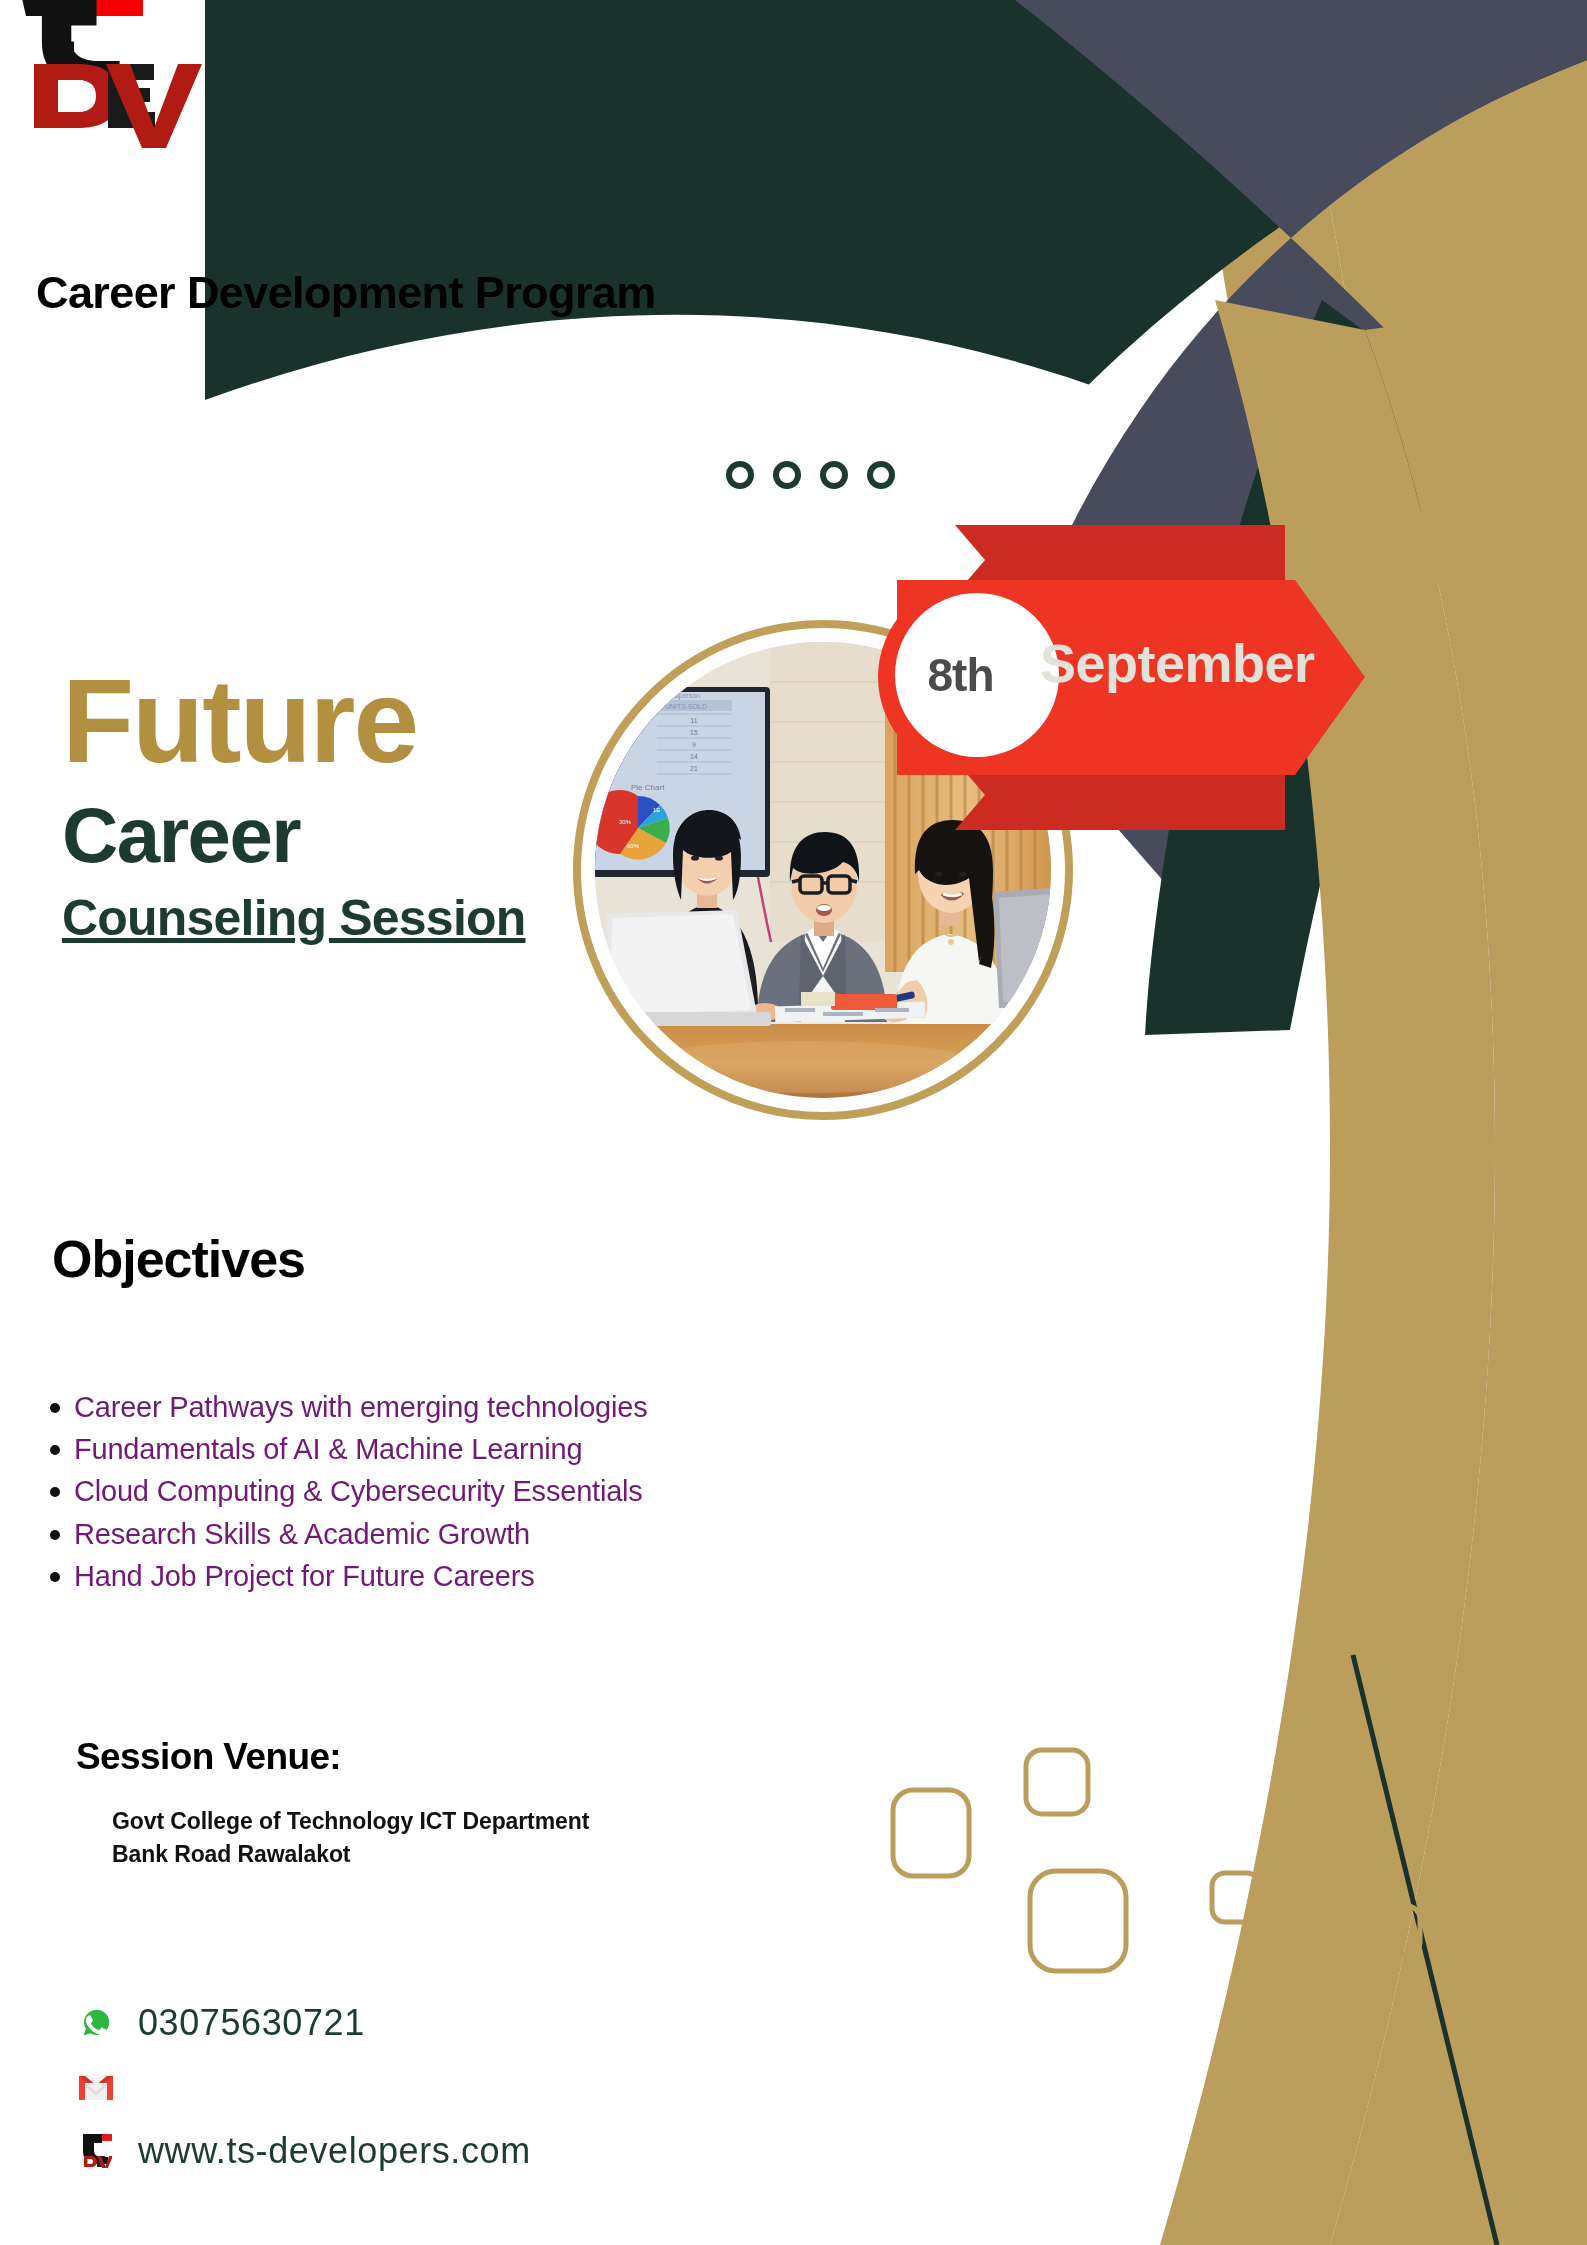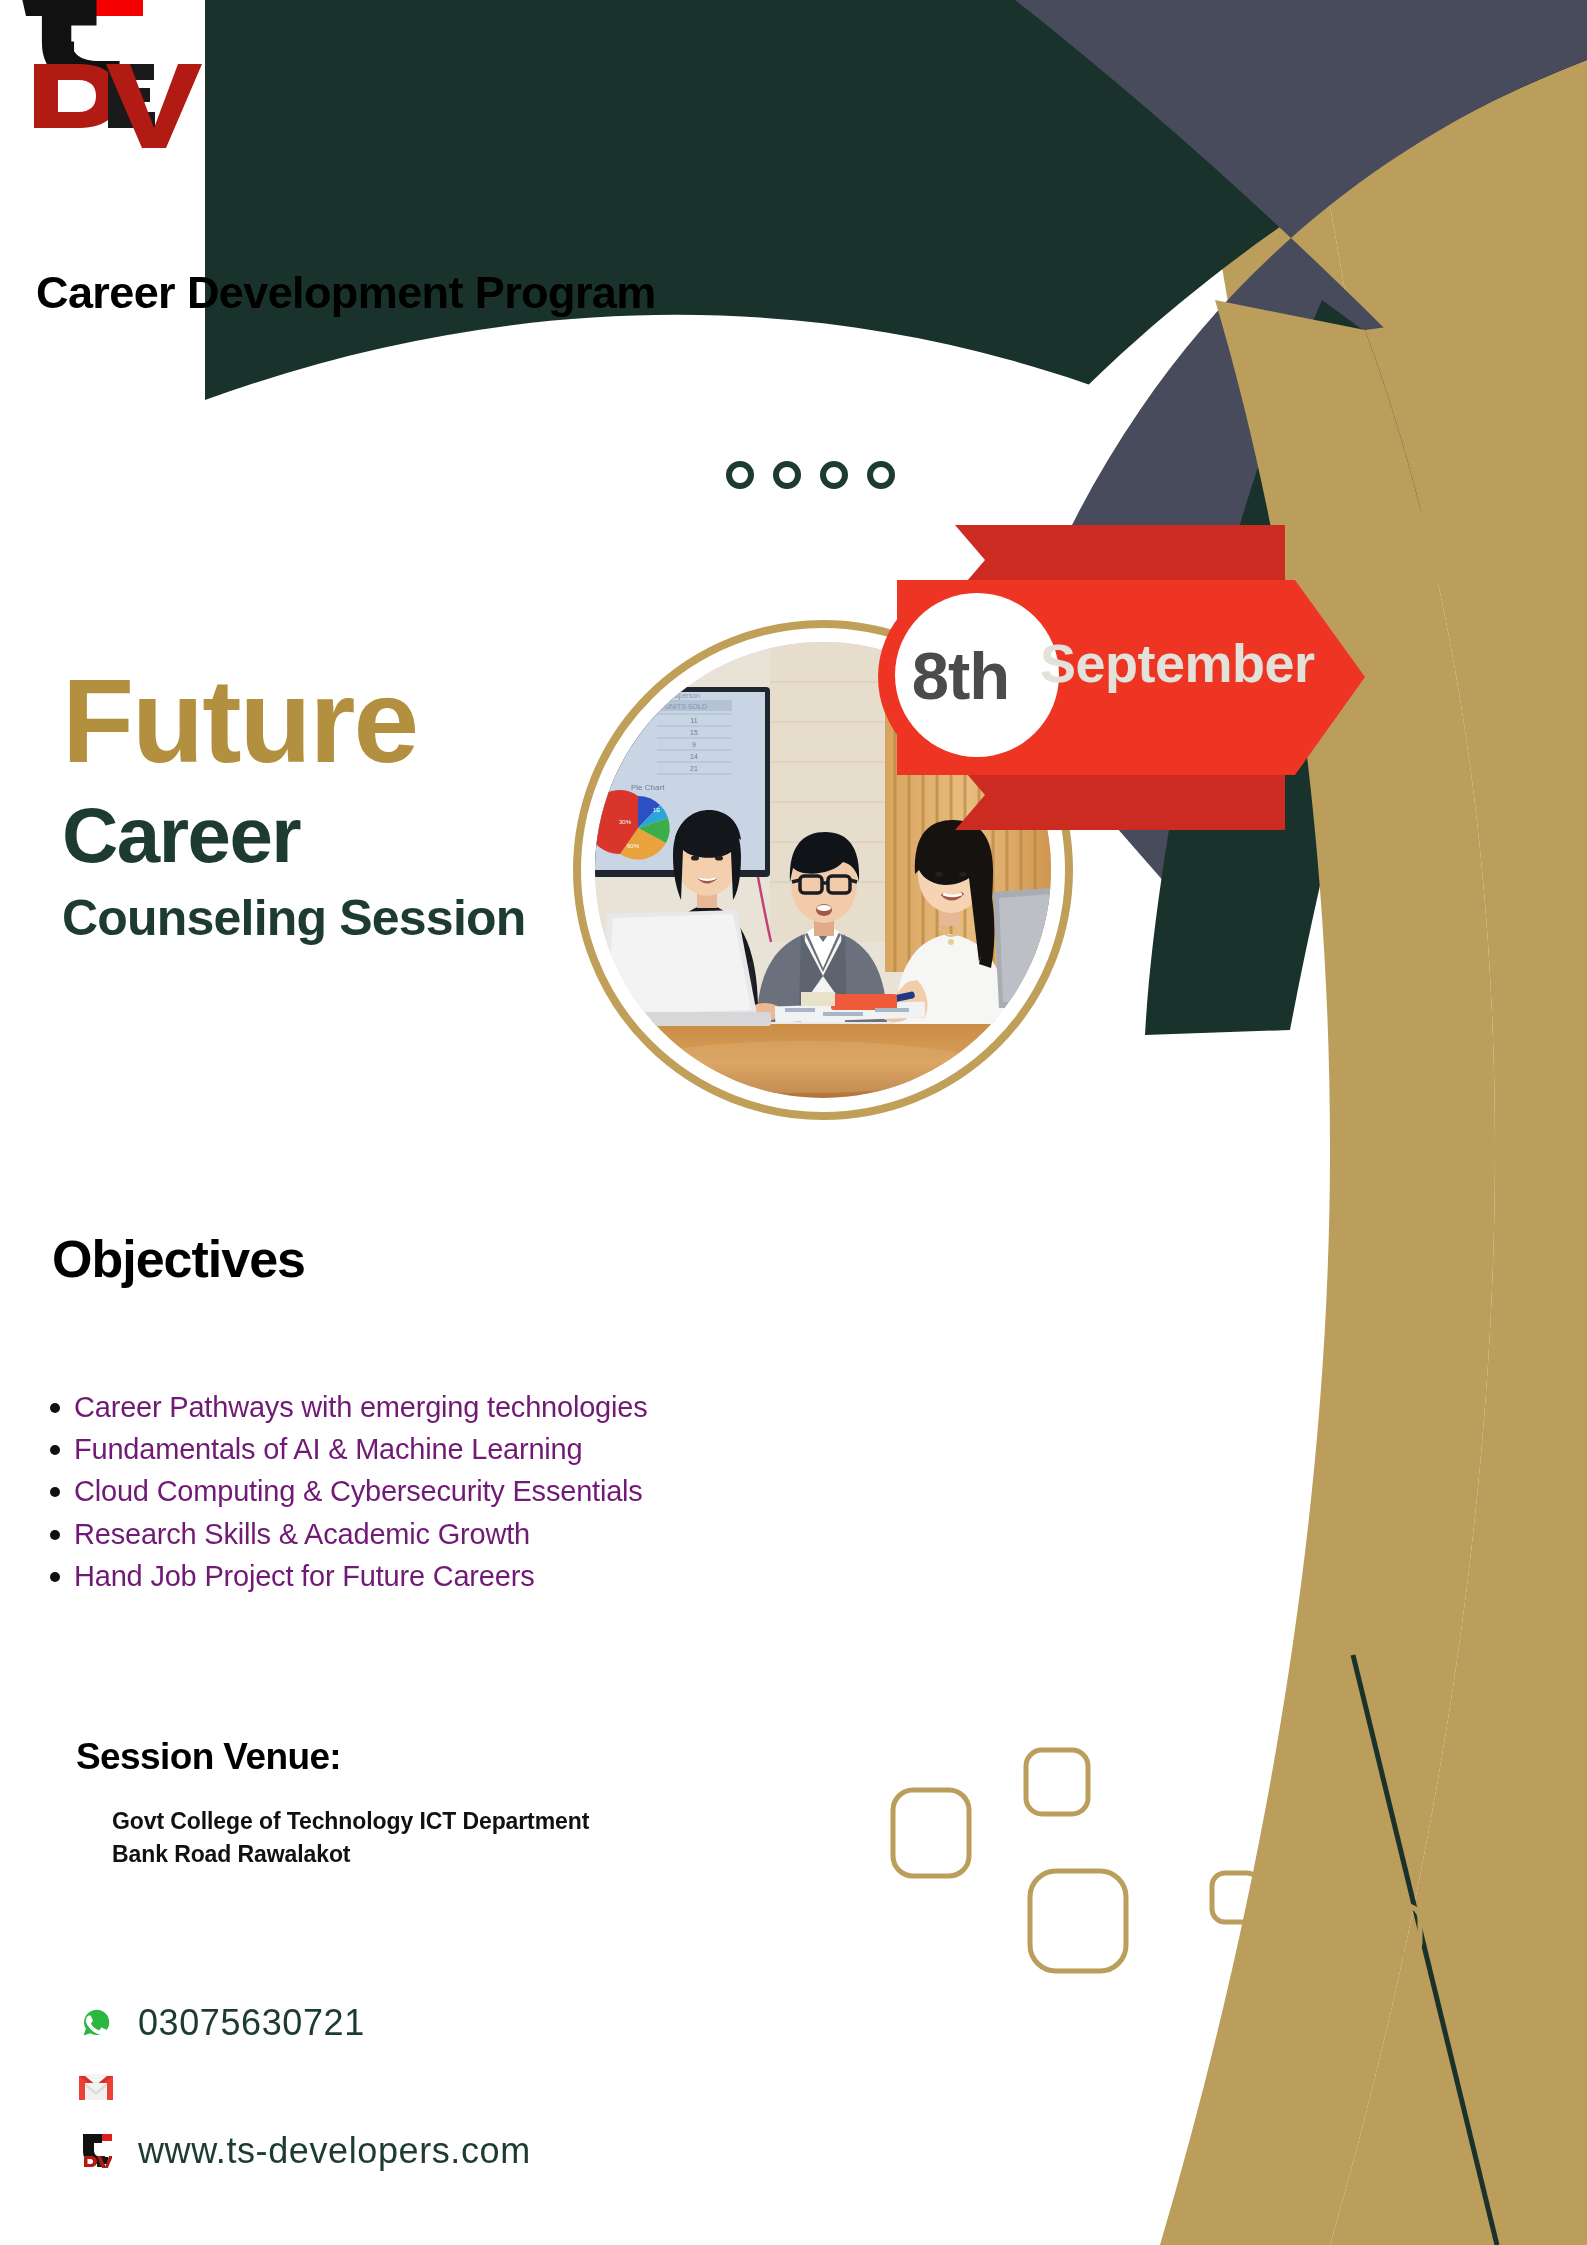--- a/index.html
+++ b/index.html
@@ -28,42 +28,42 @@
   
   .rings { position:absolute; left:726px; top:461px; z-index:6; display:flex; gap:19px; }
   .ring { width:28px; height:28px; border:6px solid #1d3b32; border-radius:50%; }
 
   
   .date-badge { position:absolute; left:855px; top:505px; width:520px; height:345px; z-index:7; }
   .date-badge svg { display:block; }
   .date-num {
     position:absolute; left:18px; top:124px; width:175px; height:92px;
     display:flex; align-items:center; justify-content:center;
-    font-size:67px; font-weight:bold; color:#4b4b4d; letter-spacing:-1px;
+    font-size:46px; font-weight:bold; color:#4b4b4d; letter-spacing:-1px;
     z-index:3;
   }
   .date-mon {
     position:absolute; left:185px; top:127px;
     font-size:54px; font-weight:bold; color:#e2e1da; letter-spacing:-0.5px;
     white-space:nowrap; z-index:3;
   }
 
   
   .headline { position:absolute; left:62px; top:662px; z-index:6; }
   .h-future {
     font-size:118px; font-weight:bold; color:#b2903f;
     line-height:1.0; letter-spacing:-2px;
   }
   .h-career {
     font-size:78px; font-weight:bold; color:#1d3b32;
     line-height:1.05; letter-spacing:-1.5px; margin-top:15px;
   }
   .h-session {
     font-size:50px; font-weight:bold; color:#1d3b32;
-    line-height:1.1; letter-spacing:-0.8px; margin-top:14px;
+    line-height:1.1; letter-spacing:-0.8px; margin-top:14px;text-decoration:underline;
   }
 
   
   .obj-title {
     position:absolute; left:52px; top:1229px; z-index:6;
     font-size:52px; font-weight:bold; color:#000; letter-spacing:-1px;
   }
   .obj-list { position:absolute; left:50px; top:1390px; width:620px; z-index:6; }
   .obj-item {
     display:flex; align-items:flex-start; gap:14px;

